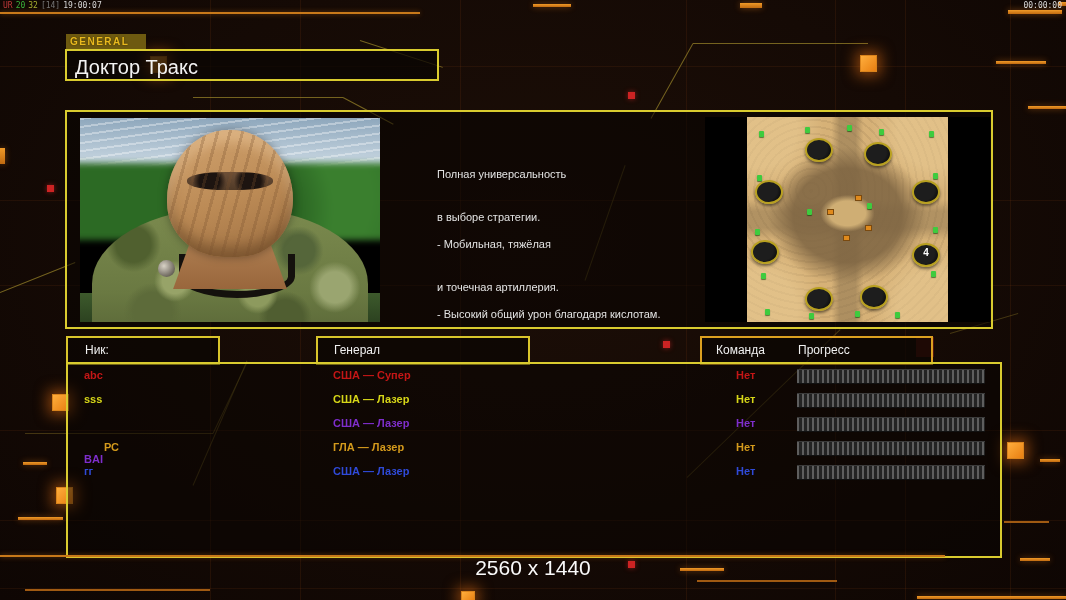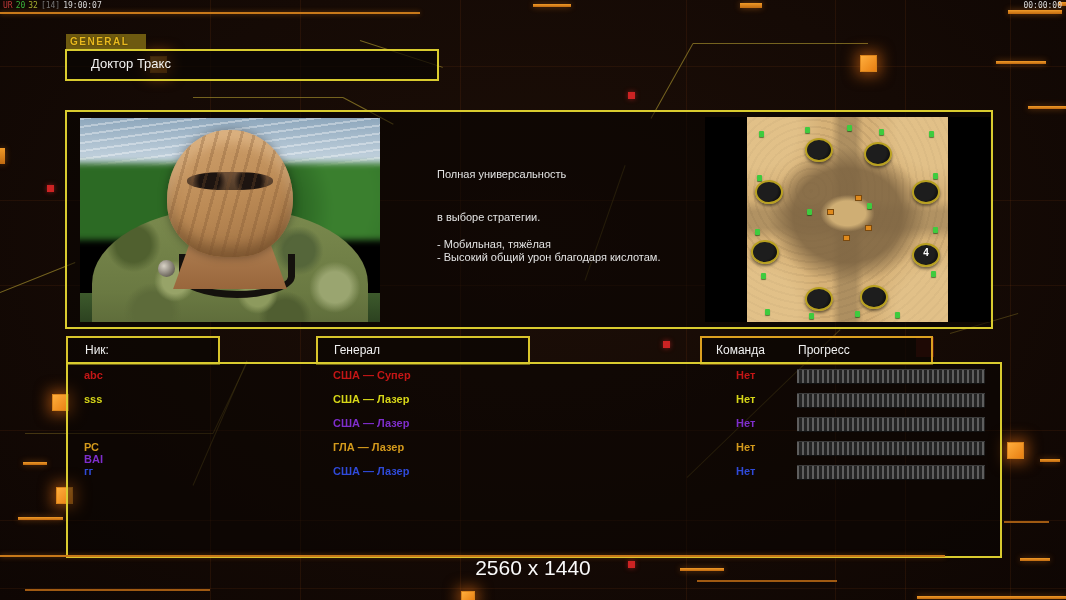--- a/index.html
+++ b/index.html
@@ -22,21 +22,21 @@
   
   #debug{position:absolute;left:3px;top:1px;font-size:8px;font-family:"DejaVu Sans Mono",monospace;letter-spacing:0;}
   #debug span{margin-right:3px;}
   #clock{position:absolute;right:4px;top:1px;font-size:8px;font-family:"DejaVu Sans Mono",monospace;color:#ddd;}
   
   #general-tab{position:absolute;left:66px;top:34px;width:76px;height:15px;background:#6e5a10;
     border-bottom:1px solid #d9cb2f;color:#e9b91e;font-size:10px;font-weight:bold;letter-spacing:1.5px;
     line-height:15px;padding-left:4px;text-shadow:0 0 2px #3a2e00;}
   #title-box{position:absolute;left:65px;top:49px;width:370px;height:28px;border:2px solid #d9cb2f;
     background:rgba(10,6,3,.75);}
-  #title-box .t{position:absolute;left:24px;top:5px;font-size:13px;color:#f2f2f2;}
+  #title-box .t{position:absolute;left:8px;top:5px;font-size:20px;color:#f2f2f2;}
   
   #main-panel{position:absolute;left:65px;top:110px;width:924px;height:215px;border:2px solid #d9cb2f;
     background:rgba(8,4,2,.55);}
   
   #portrait{position:absolute;left:80px;top:118px;width:300px;height:204px;background:#000;overflow:hidden;}
   .p-sky{position:absolute;left:0;top:0;width:100%;height:48%;
     background:linear-gradient(180deg,#8ea7bc 0%,#c6d5e0 45%,#e9eef1 100%);}
   .p-sky:after{content:"";position:absolute;inset:0;
     background:repeating-linear-gradient(172deg,rgba(255,255,255,.35) 0 2px,rgba(255,255,255,0) 2px 8px);}
   .p-trees{position:absolute;left:-4%;top:22%;width:108%;height:38%;filter:blur(3px);
@@ -203,20 +203,21 @@
     <div class="p-scarf"></div>
     <div class="p-wrap">
       <div class="p-eyes"></div>
     </div>
   </div>
 
   <div id="desc">
     <div class="dl">Полная универсальность</div>
     <div class="dl gap">в выборе стратегии.</div>
     <div class="dl">- Мобильная, тяжёлая</div>
+    <div class="dl gap">и точечная артиллерия.</div>
     <div class="dl">- Высокий общий урон благодаря кислотам.</div>
   </div>
 
   <div id="map-box">
     <div id="map">
       <div class="sp" style="left:58px;top:21px"></div>
       <div class="sp" style="left:117px;top:25px"></div>
       <div class="sp" style="left:8px;top:63px"></div>
       <div class="sp" style="left:165px;top:63px"></div>
       <div class="sp" style="left:4px;top:123px"></div>
@@ -274,21 +275,21 @@
     <span class="cell c-team" style="color: rgb(214, 214, 24);">Нет</span>
     <span class="pbar"></span>
   </div>
   <div class="trow" style="top:411px">
     <span class="cell c-nick" style="color: rgb(126, 46, 204); margin-top: 36px;">BAI</span>
     <span class="cell c-gen" style="color: rgb(126, 46, 204);">США — Лазер</span>
     <span class="cell c-team" style="color: rgb(126, 46, 204);">Нет</span>
     <span class="pbar"></span>
   </div>
   <div class="trow" style="top:435px">
-    <span class="cell c-nick" style="color: rgb(212, 154, 28);">РС</span>
+    <span class="cell c-nick" style="color: rgb(212, 154, 28); margin-left: 20px;">РС</span>
     <span class="cell c-gen" style="color: rgb(212, 154, 28);">ГЛА — Лазер</span>
     <span class="cell c-team" style="color: rgb(212, 154, 28);">Нет</span>
     <span class="pbar"></span>
   </div>
   <div class="trow" style="top:459px">
     <span class="cell c-nick" style="color: rgb(47, 74, 216);">гг</span>
     <span class="cell c-gen" style="color: rgb(47, 74, 216);">США — Лазер</span>
     <span class="cell c-team" style="color: rgb(47, 74, 216);">Нет</span>
     <span class="pbar"></span>
   </div>

